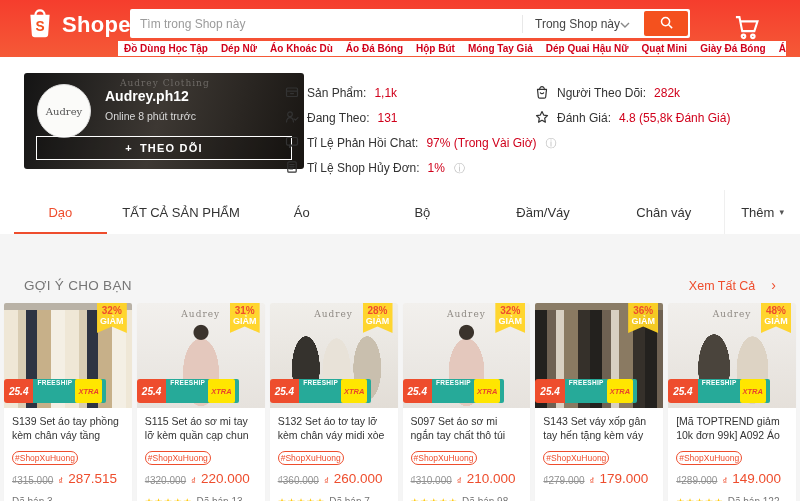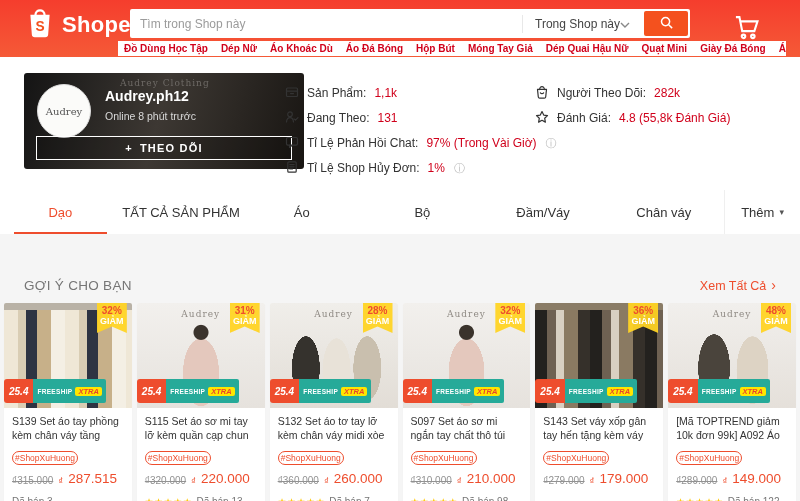--- a/index.html
+++ b/index.html
@@ -41,21 +41,21 @@
   .tabs{background:#fff;height:44px;display:flex;align-items:stretch}
   .tab{flex:1;display:flex;align-items:center;justify-content:center;font-size:13px;color:#333;cursor:pointer;position:relative;gap:5px}
   .tab.active{color:#ee4d2d}
   .tab.active::after{content:"";position:absolute;left:14px;right:14px;bottom:0;height:2px;background:#ee4d2d}
   .tab.more{flex:.62;border-left:1px solid #efefef;color:#333}
   .caret{font-size:9px;color:#555}
 
   
   .section-head{display:flex;justify-content:space-between;align-items:center;margin:0 24px;padding-top:44px}
   .section-title{font-size:13.5px;color:#757575;letter-spacing:.3px}
-  .see-all{font-size:12.5px;color:#ee4d2d;cursor:pointer;display:flex;gap:5px}
+  .see-all{font-size:12.5px;color:#ee4d2d;cursor:pointer;display:flex;gap:16px}
   .see-all-arrow{font-size:14px;line-height:12px}
 
   .grid{display:grid;grid-template-columns:repeat(6,1fr);gap:5px;margin:10px 4px 0}
   .card{background:#fff;border-radius:2px;box-shadow:0 1px 1px rgba(0,0,0,.06);cursor:pointer}
   .card-img{height:105px;position:relative;border-radius:2px 2px 0 0;overflow:hidden}
   .v-rack-light{background:linear-gradient(180deg,#b9b2a6 0 7px,rgba(0,0,0,0) 7px),
     repeating-linear-gradient(90deg,#efe7d6 0 14px,#d9cdb4 14px 22px,#2e3442 22px 33px,#c7b089 33px 47px,#f4efe4 47px 61px);background-color:#ddd5c6}
   .v-studio{background:radial-gradient(circle at 50% 28%,#3a332c 0 7px,rgba(0,0,0,0) 8px),
     radial-gradient(ellipse 18px 34px at 50% 66%,#e4c8bd 0 99%,rgba(0,0,0,0) 100%),linear-gradient(180deg,#f2f0ed,#e6e2dd)}
   .v-studio-dark{background:radial-gradient(ellipse 14px 32px at 28% 62%,#35322d 0 99%,rgba(0,0,0,0) 100%),
@@ -65,21 +65,21 @@
     repeating-linear-gradient(90deg,#23211e 0 12px,#6e6152 12px 21px,#d8d0c2 21px 29px,#8a7a62 29px 43px,#35302a 43px 55px);background-color:#b5a88f}
   .v-studio-two{background:radial-gradient(ellipse 16px 34px at 36% 62%,#4a443c 0 99%,rgba(0,0,0,0) 100%),
     radial-gradient(ellipse 16px 34px at 66% 64%,#ddd3c4 0 99%,rgba(0,0,0,0) 100%),linear-gradient(180deg,#f1efec,#e5e0da)}
   .watermark{position:absolute;top:6px;left:0;right:0;text-align:center;font-family:"DejaVu Serif",serif;font-size:9px;color:#8f8a84;letter-spacing:1px}
   .ribbon{position:absolute;top:0;right:5px;width:30px;padding:2px 0 7px;background:rgba(255,212,36,.95);text-align:center;
     clip-path:polygon(0 0,100% 0,100% 100%,50% 78%,0 100%)}
   .ribbon-pct{display:block;color:#ee4d2d;font-size:10px;font-weight:700;line-height:11px}
   .ribbon-label{display:block;color:#fff;font-size:9px;font-weight:700;line-height:10px}
   .promo{position:absolute;left:0;bottom:5px;display:flex;align-items:stretch;height:24px}
   .promo-date{background:#ee4d2d;color:#fff;font-size:10px;font-weight:800;font-style:italic;padding:0 5px;display:flex;align-items:center;border-radius:3px 0 0 3px}
-  .promo-ship{background:#26aa99;display:flex;align-items:center;gap:3px;padding:0 4px;border-radius:0 2px 2px 0}
+  .promo-ship{background:#26aa99;display:flex;gap:3px;padding:0 4px;border-radius:0 2px 2px 0}
   .promo-ship-label{color:#fff;font-size:6.5px;font-weight:700;letter-spacing:.3px}
   .promo-xtra{background:#ffe600;color:#e8442c;font-size:7.5px;font-weight:800;font-style:italic;padding:0 3px;border-radius:2px;display:flex;align-items:center}
   .card-body{padding:6px 8px 8px}
   .p-title{font-size:10.5px;line-height:1.34;color:#333;height:29px;overflow:hidden;margin-bottom:4px}
   .p-tag{display:inline-block;border:1px solid #ee4d2d;color:#ee4d2d;font-size:8.5px;line-height:12px;padding:0 2px;border-radius:7px;margin-bottom:6px;white-space:nowrap}
   .p-prices{display:flex;align-items:flex-end;gap:5px;white-space:nowrap;margin-bottom:9px}
   .p-old{color:#929292;font-size:10px;text-decoration:line-through}
   .p-cur{color:#ee4d2d;font-size:9.5px}
   .p-new{color:#ee4d2d;font-size:13.5px}
   .p-rating{display:flex;align-items:center;gap:4px;height:12px}

